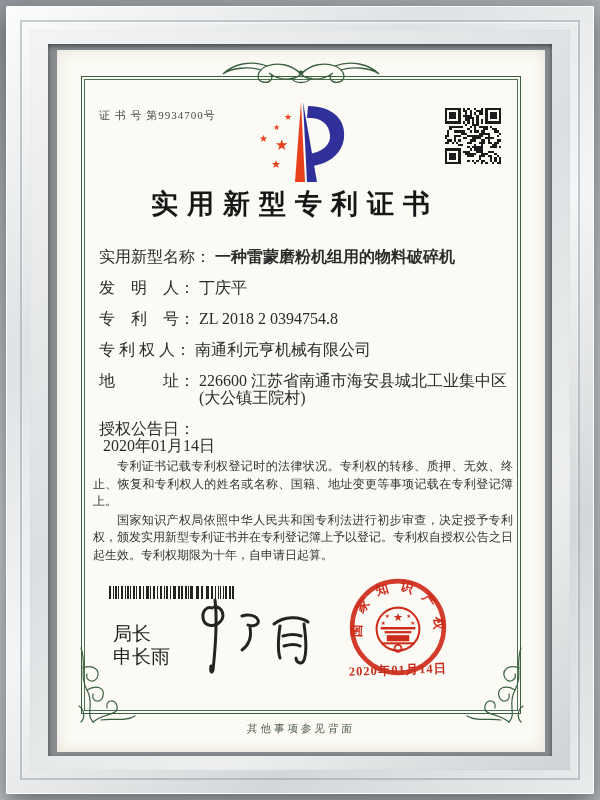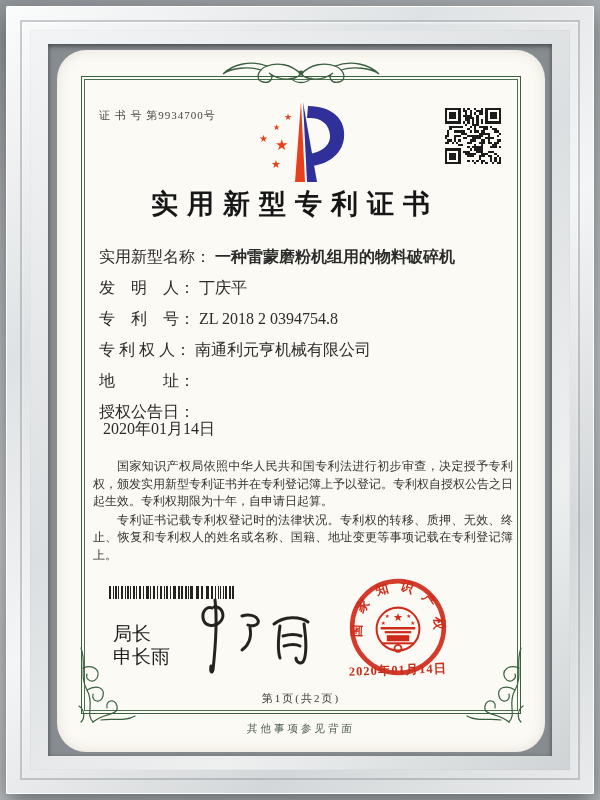--- a/index.html
+++ b/index.html
@@ -12,21 +12,21 @@
     box-shadow:0 10px 26px rgba(0,0,0,.45), inset 0 0 0 1px #ffffff;}
   .frame-groove{position:absolute;inset:20px;border:2px solid rgba(140,146,151,.45);
     border-radius:1px;box-shadow:inset 0 1px 2px rgba(255,255,255,.8);}
   .frame-inner-face{position:absolute;inset:30px;
     background:linear-gradient(140deg,#f3f4f5 0%,#dcdfe1 45%,#eef0f0 75%,#cfd3d5 100%);
     box-shadow:inset 0 0 1px rgba(0,0,0,.25);}
   .frame-lip{position:absolute;inset:44px 48px;background:#878c90;
     box-shadow:inset 0 2px 5px rgba(0,0,0,.5);}
   
   .paper{position:absolute;left:57px;right:55px;top:50px;bottom:48px;background:#fbfaf4;
-    box-shadow:inset 0 0 14px rgba(90,80,50,.14);border-radius:29px;}
+    box-shadow:inset 0 0 14px rgba(90,80,50,.14);}
   .gborder{position:absolute;left:24px;right:24px;top:26px;bottom:38px;
     border:1px solid #39613f;}
   .gborder-inner{position:absolute;inset:2px;border:1px solid #4a7050;}
   .flourish-top{position:absolute;top:6px;left:50%;transform:translateX(-50%);}
   .flourish-bl{position:absolute;left:16px;bottom:28px;}
   .flourish-br{position:absolute;right:16px;bottom:28px;transform:scaleX(-1);}
   
   .cert-no{position:absolute;left:42px;top:58px;font-size:11px;color:#474743;letter-spacing:1px;}
   .logo{position:absolute;left:50%;transform:translateX(-50%);top:46px;}
   .qr{position:absolute;right:44px;top:58px;width:56px;height:56px;}
@@ -133,32 +133,33 @@
       <div class="frow">
         <span class="flabel">专　利　号：</span>
         <span class="fvalue">ZL 2018 2 0394754.8</span>
       </div>
       <div class="frow">
         <span class="flabel">专 利 权 人：</span>
         <span class="fvalue">南通利元亨机械有限公司</span>
       </div>
       <div class="frow">
         <span class="flabel">地　　　址：</span>
+        <span class="fvalue addr">226600 江苏省南通市海安县城北工业集中区(大公镇王院村)</span>
       </div>
       <div class="frow dual">
         <span class="pair">
           <span class="flabel">授权公告日：</span>
           <span class="fvalue">2020年01月14日</span>
         </span>
       </div>
     </div>
 
     <div class="paras">
+      <p>专利证书记载专利权登记时的法律状况。专利权的转移、质押、无效、终止、恢复和专利权人的姓名或名称、国籍、地址变更等事项记载在专利登记簿上。</p>
       <p>国家知识产权局依照中华人民共和国专利法进行初步审查，决定授予专利权，颁发实用新型专利证书并在专利登记簿上予以登记。专利权自授权公告之日起生效。专利权期限为十年，自申请日起算。</p>
-      <p>专利证书记载专利权登记时的法律状况。专利权的转移、质押、无效、终止、恢复和专利权人的姓名或名称、国籍、地址变更等事项记载在专利登记簿上。</p>
     </div>
 
     <svg class="barcode" viewBox="0 0 126 13" preserveAspectRatio="none" shape-rendering="crispEdges">
         <path d="M0,0h2v13h-2zM4,0h1v13h-1zM6,0h2v13h-2zM9,0h1v13h-1zM12,0h2v13h-2zM16,0h1v13h-1zM18,0h2v13h-2zM21,0h1v13h-1zM24,0h2v13h-2zM27,0h1v13h-1zM30,0h2v13h-2zM34,0h1v13h-1zM37,0h3v13h-3zM41,0h1v13h-1zM44,0h2v13h-2zM48,0h1v13h-1zM51,0h2v13h-2zM55,0h1v13h-1zM57,0h2v13h-2zM61,0h1v13h-1zM64,0h3v13h-3zM69,0h2v13h-2zM72,0h2v13h-2zM76,0h2v13h-2zM79,0h1v13h-1zM81,0h3v13h-3zM87,0h3v13h-3zM92,0h2v13h-2zM97,0h3v13h-3zM102,0h2v13h-2zM106,0h1v13h-1zM109,0h1v13h-1zM111,0h1v13h-1zM114,0h1v13h-1zM116,0h2v13h-2zM120,0h2v13h-2zM123,0h2v13h-2z" fill="#222"></path>
       </svg>
 
     <div class="director">
       <div>局长</div>
       <div>申长雨</div>
     </div>
@@ -198,16 +199,15 @@
           <rect x="33" y="50" width="34" height="2.4" stroke="none"></rect>
           <rect x="37" y="54" width="26" height="2.2" stroke="none"></rect>
           <rect x="39" y="58" width="22" height="6" stroke="none"></rect>
           <rect x="35" y="65" width="30" height="2" stroke="none"></rect>
           <circle cx="50" cy="71" r="3.4" fill="none" stroke-width="1.8"></circle>
         </g>
       </svg>
       <div class="seal-date">2020年01月14日</div>
     </div>
 
-    <div class="page-footer">第1页(共2页)</div>
     <div class="back-note">其他事项参见背面</div>
   </div>
 </div>
 
 </body></html>

